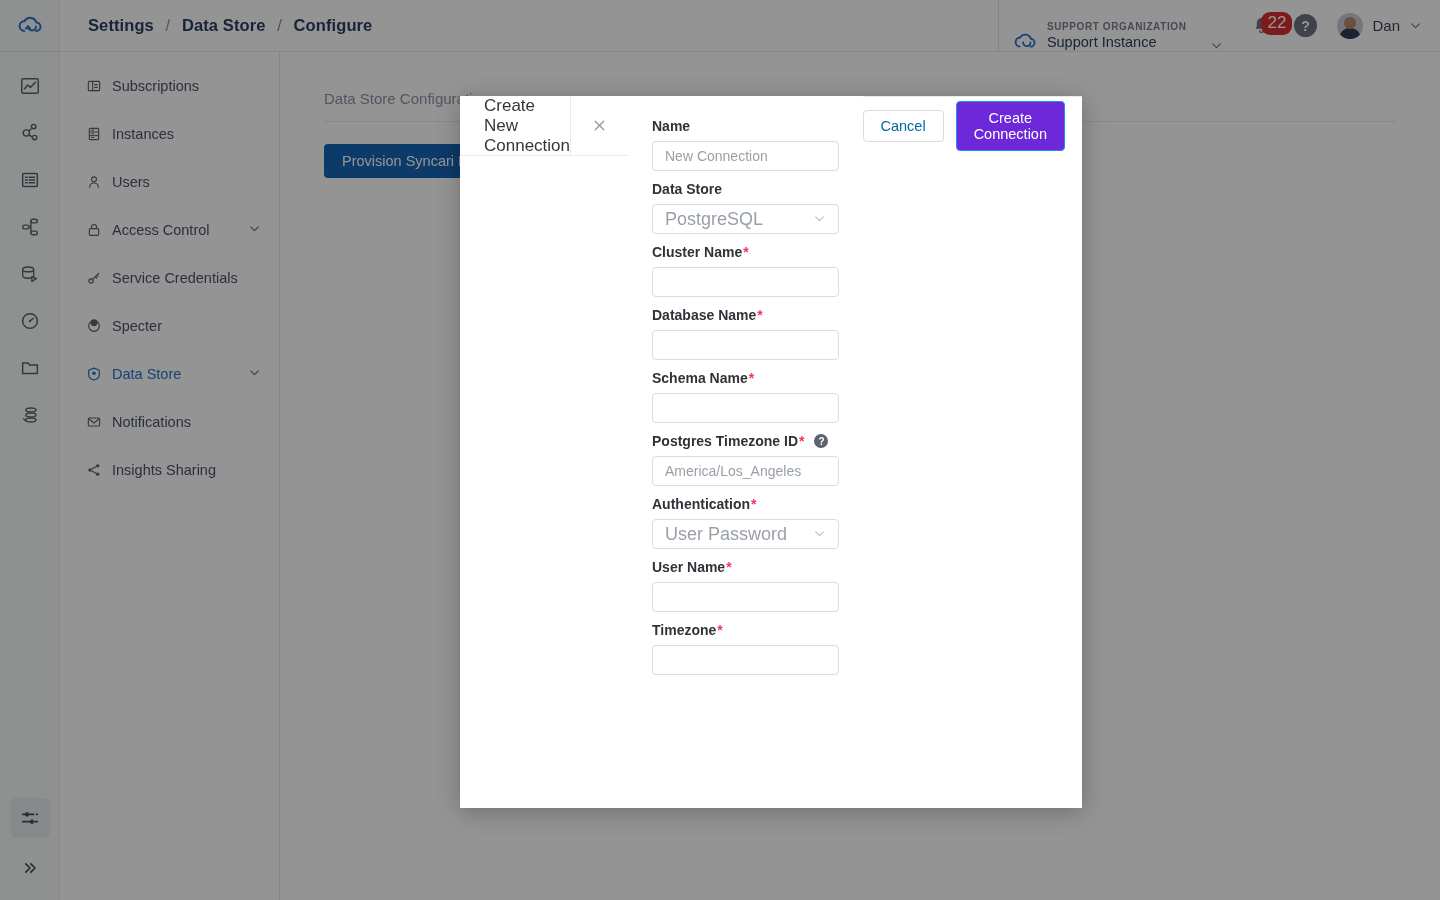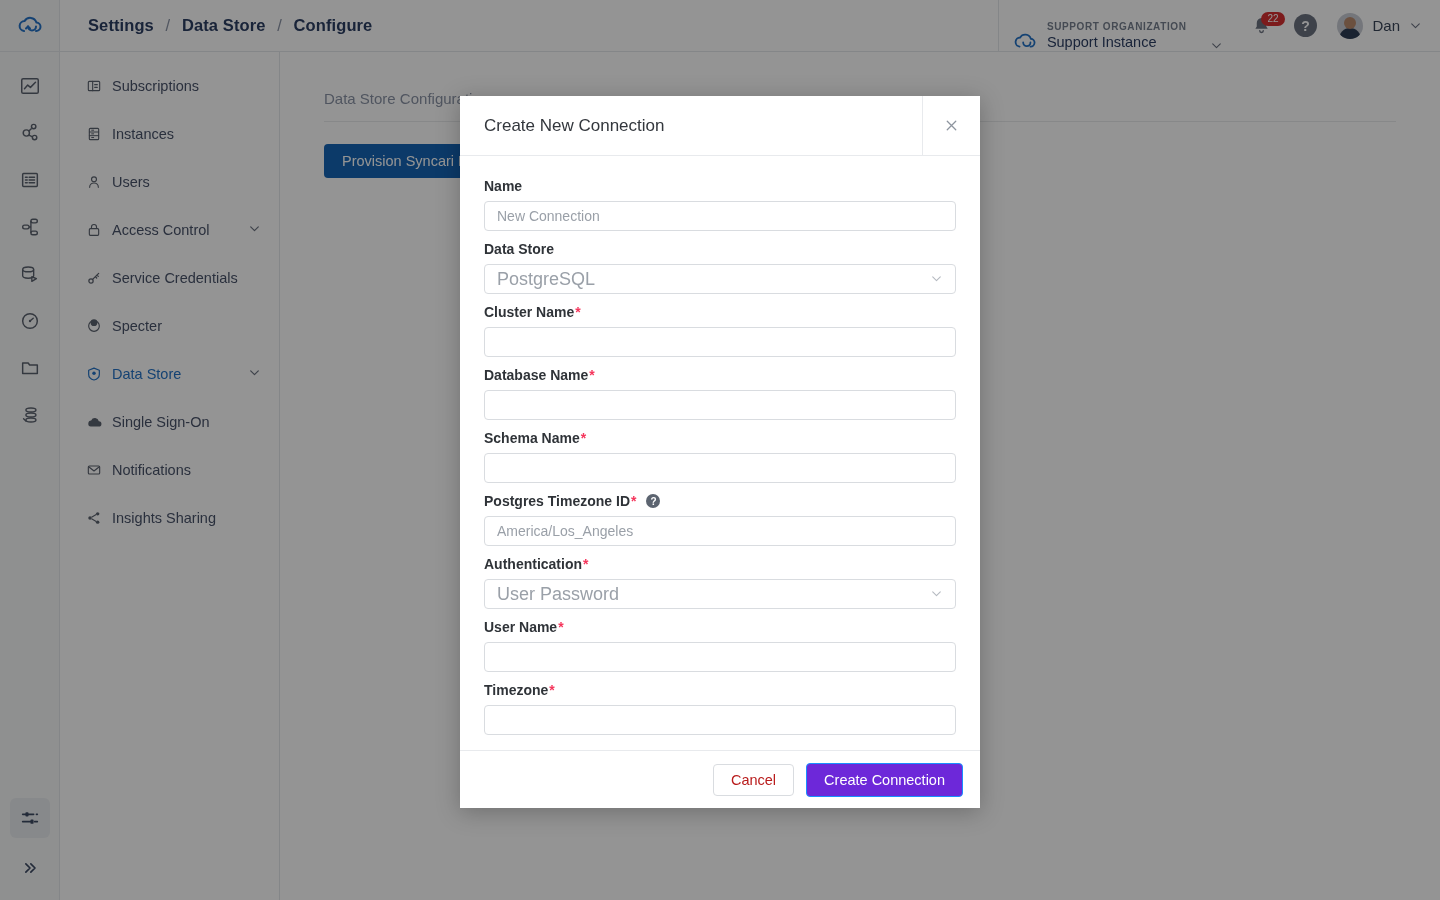--- a/index.html
+++ b/index.html
@@ -67,21 +67,21 @@
     border-left: 1px solid #e4e7eb;
   }
   .org-text { line-height: 1.25; }
   .org-label {
     font-size: 10px; letter-spacing: .6px; color: #77808f; font-weight: bold;
   }
   .org-name { font-size: 14.5px; color: #2c3e63; }
   .bell-wrap { position: relative; width: 44px; display: flex; justify-content: center; }
   .badge {
     position: absolute; top: -3px; left: 22px;
-    background: #d63031; color: #fff; font-size: 10px;
+    background: #d63031; color: #fff; font-size: 17px;
     border-radius: 9px; padding: 1px 6px 2px; min-width: 24px; text-align: left;
   }
   .help-wrap { width: 44px; display: flex; justify-content: center; }
   .help-circle {
     width: 23px; height: 23px; border-radius: 50%;
     background: #6b7280; color: #fff;
     font-size: 14px; font-weight: bold;
     display: flex; align-items: center; justify-content: center;
   }
   .user-block {
@@ -138,24 +138,24 @@
   
   .overlay {
     position: absolute; inset: 0;
     background: rgba(0,0,0,0.42);
   }
 
   
   .modal {
     position: absolute;
     left: 460px; top: 96px;
-    width: 520px; height: 712px;
+    width: 622px; height: 712px;
     background: #ffffff;
     box-shadow: 0 4px 22px rgba(0,0,0,.25);
-    display: flex; flex-direction: column;
+    display: flex; flex-direction: row;
   }
   .modal-head {
     height: 60px; flex: 0 0 60px;
     display: flex; align-items: stretch;
     border-bottom: 1px solid #e8eaed;
   }
   .modal-title {
     flex: 1; display: flex; align-items: center;
     padding-left: 24px; font-size: 17px; color: #33373d;
     border-right: 1px solid #e8eaed;
@@ -198,21 +198,21 @@
   }
   .fselect .caret { margin-left: auto; color: #b5bac1; }
   .modal-foot {
     flex: 0 0 58px; height: 58px;
     border-top: 1px solid #e8eaed;
     display: flex; align-items: center; justify-content: flex-end;
     gap: 12px; padding-right: 17px;
   }
   .btn-cancel {
     background: #fff; border: 1px solid #d9dce0; border-radius: 4px;
-    font-size: 14.5px; color: #b91c1c; padding: 7px 17px;
+    font-size: 14.5px; color: #0369a1; padding: 7px 17px;
     font-family: "Liberation Sans", sans-serif; cursor: pointer;
   }
   .btn-primary {
     background: #6d28d9; border: 1px solid #1890ff; border-radius: 4px;
     font-size: 14.5px; color: #fff; padding: 8px 17px;
     font-family: "Liberation Sans", sans-serif; cursor: pointer;
   }
 </style>
 </head>
 <body>
@@ -426,28 +426,20 @@
         </svg>
       </span>
       <span>Data Store</span>
       <span class="nav-caret">
         <svg width="13" height="13" viewBox="0 0 24 24">
             <path d="M5 9l7 7 7-7" fill="none" stroke="#6b7280" stroke-width="2.2" stroke-linecap="round" stroke-linejoin="round"></path>
           </svg>
       </span>
     </div>
 
-    <div class="nav-item">
-      <span class="nav-ico">
-        <svg width="17" height="15" viewBox="0 0 24 22">
-          <path d="M6.5 17a4.5 4.5 0 0 1 .6-8.9A6 6 0 0 1 18.4 9 4 4 0 0 1 18 17z" fill="#5b626e"></path>
-        </svg>
-      </span>
-      <span>Single Sign-On</span>
-    </div>
 
     <div class="nav-item">
       <span class="nav-ico">
         <svg width="16" height="16" viewBox="0 0 24 24">
           <rect x="3.5" y="6" width="17" height="12" rx="1.5" fill="none" stroke="#5b626e" stroke-width="1.7"></rect>
           <path d="M4.5 7.5l7.5 6 7.5-6" fill="none" stroke="#5b626e" stroke-width="1.7" stroke-linejoin="round"></path>
         </svg>
       </span>
       <span>Notifications</span>
     </div>

